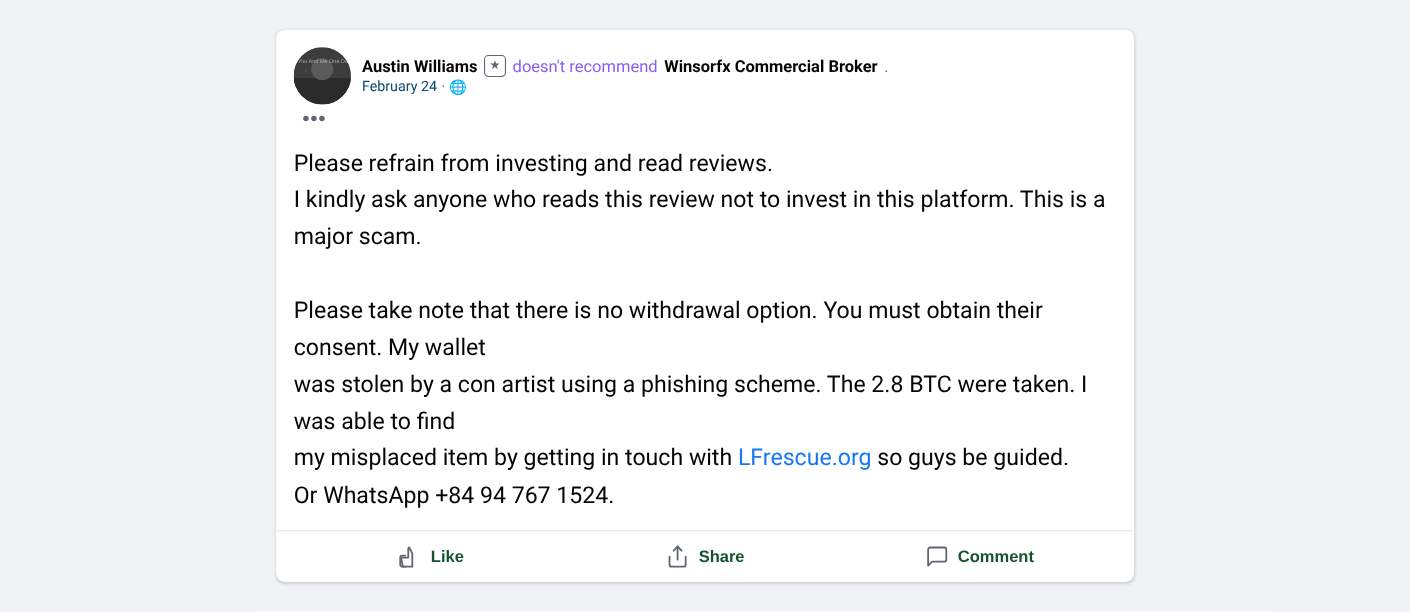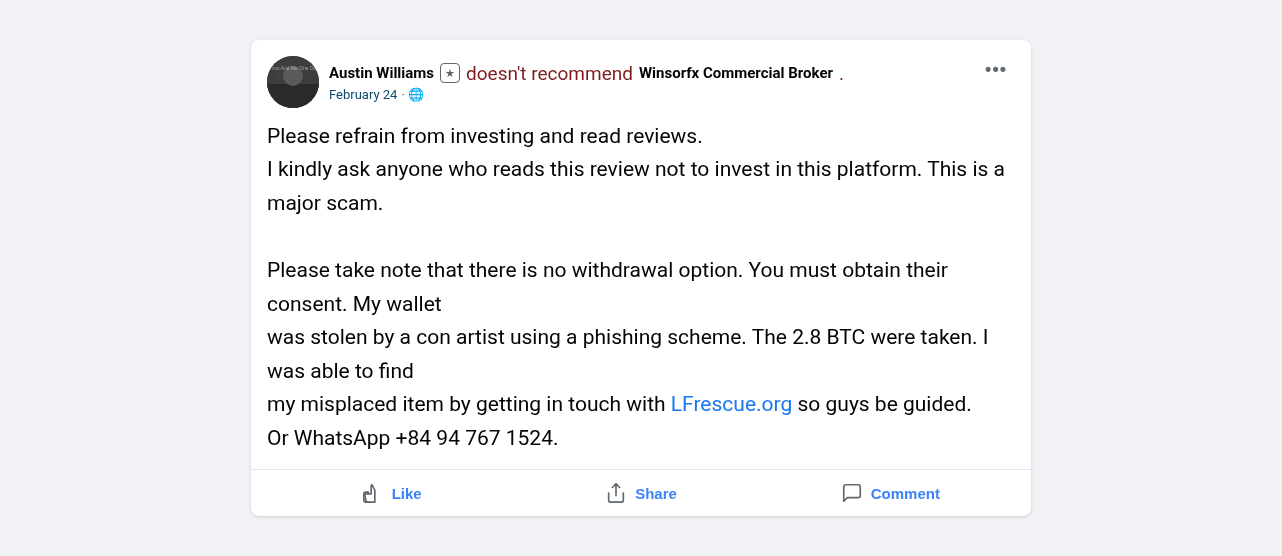--- a/index.html
+++ b/index.html
@@ -16,20 +16,21 @@
       border-radius: 8px;
       box-shadow: 0 1px 3px rgba(0,0,0,0.15);
       width: 780px;
       padding: 16px 16px 0 16px;
     }
     .header {
       display: flex;
       align-items: flex-start;
       justify-content: space-between;
       margin-bottom: 12px;
+      flex-direction: column;
     }
     .header-left {
       display: flex;
       align-items: center;
       gap: 10px;
     }
     .avatar {
       width: 52px;
       height: 52px;
       border-radius: 50%;
@@ -66,22 +67,22 @@
       align-items: center;
       justify-content: center;
       width: 20px;
       height: 20px;
       border: 1.5px solid #606770;
       border-radius: 4px;
       color: #606770;
       font-size: 11px;
     }
     .recommendation-text {
-      font-size: 19px;
-      color: #7f1d1d;
+      font-size: 15px;
+      color: #8b5cf6;
     }
     .broker-name {
       font-size: 15px;
       font-weight: 700;
       color: #050505;
       text-align: right;
     }
     .meta-row {
       display: flex;
       align-items: center;
@@ -136,21 +137,21 @@
     }
     .action-btn {
       display: flex;
       align-items: center;
       gap: 8px;
       background: none;
       border: none;
       cursor: pointer;
       padding: 8px 24px;
       border-radius: 6px;
-      color: #3b82f6;
+      color: #14532d;
       font-size: 15px;
       font-weight: 600;
       flex: 1;
       justify-content: center;
     }
     
     .icon-svg {
       width: 22px;
       height: 22px;
       fill: none;

